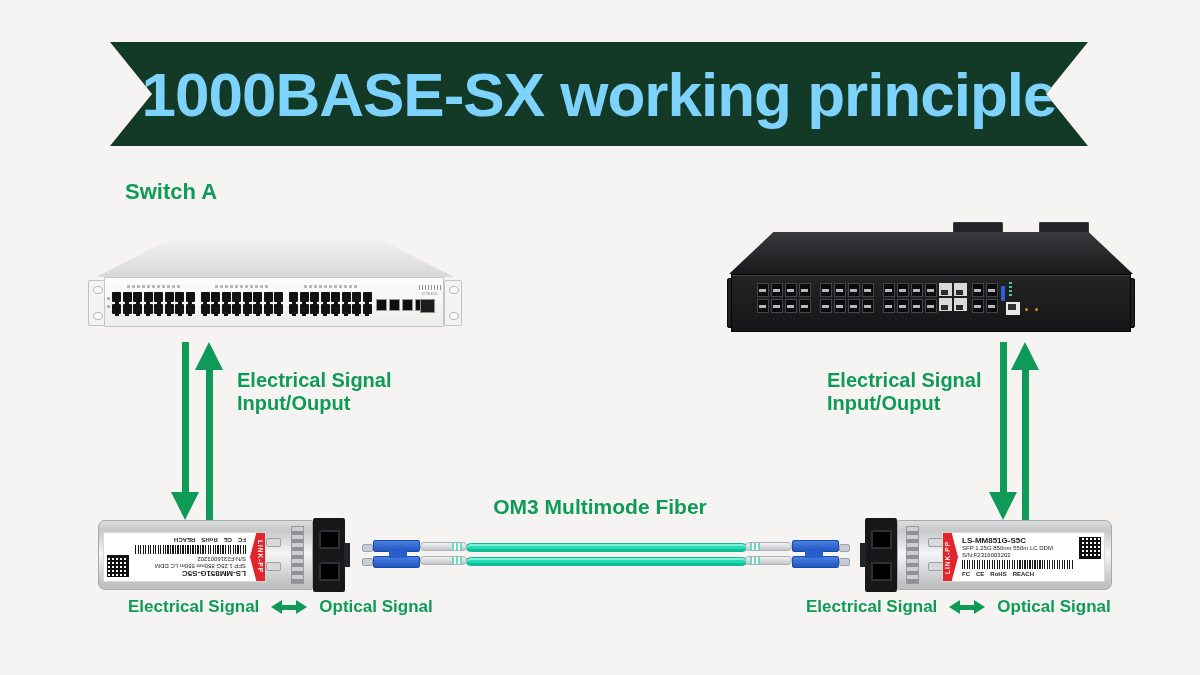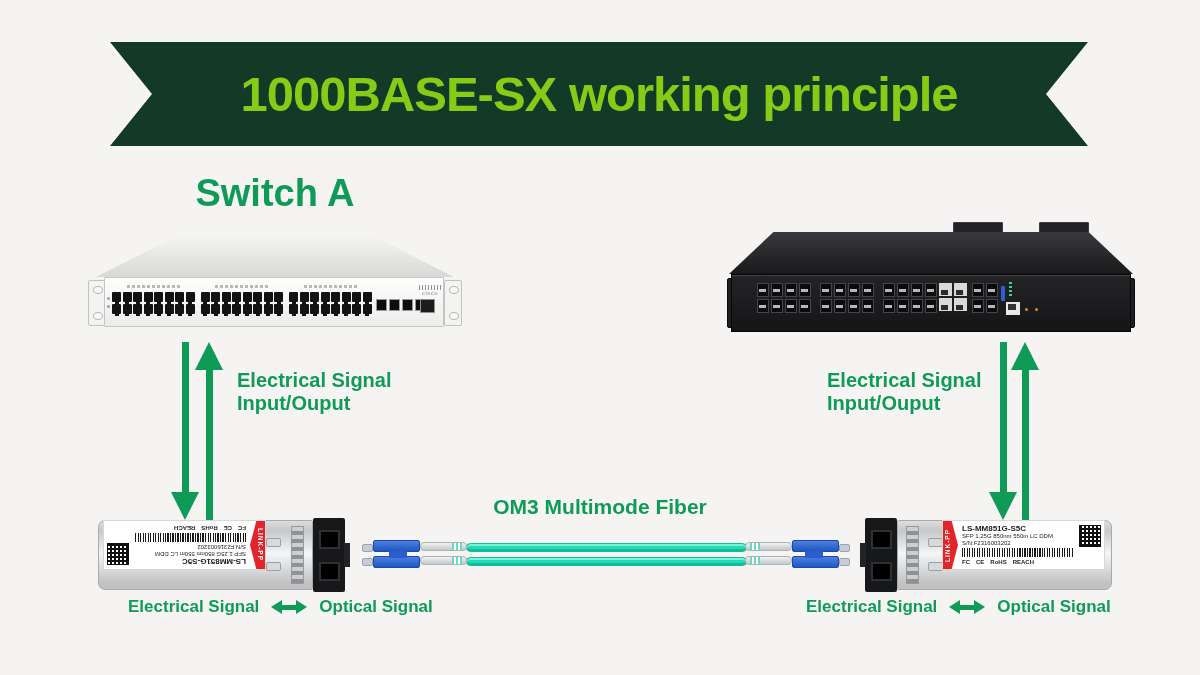--- a/index.html
+++ b/index.html
@@ -4,24 +4,24 @@
 <style>
   html,body{margin:0;padding:0;}
   body{font-family:"Liberation Sans", sans-serif; background:#e9e8e6;}
   .stage{position:relative; width:1200px; height:675px; background:#f5f4f2; overflow:hidden; margin:0 auto;}
   .abs{position:absolute;}
 
   
   .banner{left:110px; top:42px; width:978px; height:104px; background:#123a27;
           clip-path:polygon(0 0,100% 0,calc(100% - 42px) 50%,100% 100%,0 100%,42px 50%);
           display:flex; align-items:center; justify-content:center;}
-  .banner-title{color:#84cc16; font-size:49px; font-weight:bold; letter-spacing:-1px;}
-
-  
-  .switch-title{top:172px; width:300px; text-align:center; font-size:38px; font-weight:bold; color:#0f9b57;}
+  .banner-title{color:#7dd3fc; font-size:62px; font-weight:bold; letter-spacing:-1px;}
+
+  
+  .switch-title{top:179px; width:300px; text-align:left; font-size:22px; font-weight:bold; color:#0f9b57;}
   .sig-text{font-size:20px; font-weight:600; color:#0f9b57; line-height:23px;}
   .fiber-title{left:440px; top:495px; width:320px; text-align:center; font-size:21px; font-weight:600; color:#0f9b57;}
   .caption{top:597px; display:flex; align-items:center; gap:12px; font-size:17px; font-weight:600; color:#0f9b57;}
 
   
   .arr{width:28px; height:178px;}
   .arr .shaft{position:absolute; left:10.5px; width:7px; background:#0f9b57;}
   .arr.down .shaft{top:0; height:150px;}
   .arr.down .head{position:absolute; bottom:0; left:0; width:0; height:0;
                   border-left:14px solid transparent; border-right:14px solid transparent; border-top:28px solid #0f9b57;}
@@ -96,21 +96,21 @@
   .recept{top:0; width:32px; height:74px; background:#17181a; border-radius:2px;}
   .sfpMod.left .recept{left:215px;}
   .sfpMod.right .recept{left:0;}
   .recept .op{position:absolute; left:6px; width:17px; height:15px; background:#000; border:2px solid #2e3034;}
   .recept::after{content:""; position:absolute; top:25px; width:6px; height:24px; background:#222327;}
   .sfpMod.left .recept::after{right:-5px;}
   .sfpMod.right .recept::after{left:-5px;}
   .ribs{top:8px; width:13px; height:58px;
         background:repeating-linear-gradient(180deg,#cdced0 0 4px,#8f9194 4px 8px); border:1px solid #97999b; box-sizing:border-box;}
   .stud{width:15px; height:9px; background:#d7d9db; border:1px solid #9da0a2; border-radius:2px; box-sizing:border-box;}
-  .sfp-label{top:2px; width:163px; height:50px; background:#fff; border:1px solid #d8d8d6; box-sizing:border-box; display:flex; overflow:hidden;}
+  .sfp-label{top:14px; width:163px; height:50px; background:#fff; border:1px solid #d8d8d6; box-sizing:border-box; display:flex; overflow:hidden;}
   .sfpMod.left .sfp-label{left:5px; transform:rotate(180deg);}
   .sfpMod.right .sfp-label{left:77px;}
   .band{width:15px; flex:none; background:#e2252b; clip-path:polygon(0 0,58% 0,100% 50%,58% 100%,0 100%);
         display:flex; align-items:center; justify-content:flex-start;}
   .band span{writing-mode:vertical-rl; transform:rotate(180deg); color:#fff; font-size:6.5px; font-weight:bold; letter-spacing:1px; margin-left:1px;}
   .label-main{position:relative; flex:1; padding:3px 26px 2px 4px; color:#1c1c1c;}
   .l-model{font-size:8px; font-weight:bold; line-height:9px;}
   .l-spec{font-size:6px; line-height:7px;}
   .l-serial{font-size:6px; line-height:7px;}
   .l-barcode{height:9px; margin-top:1px; width:96%;

